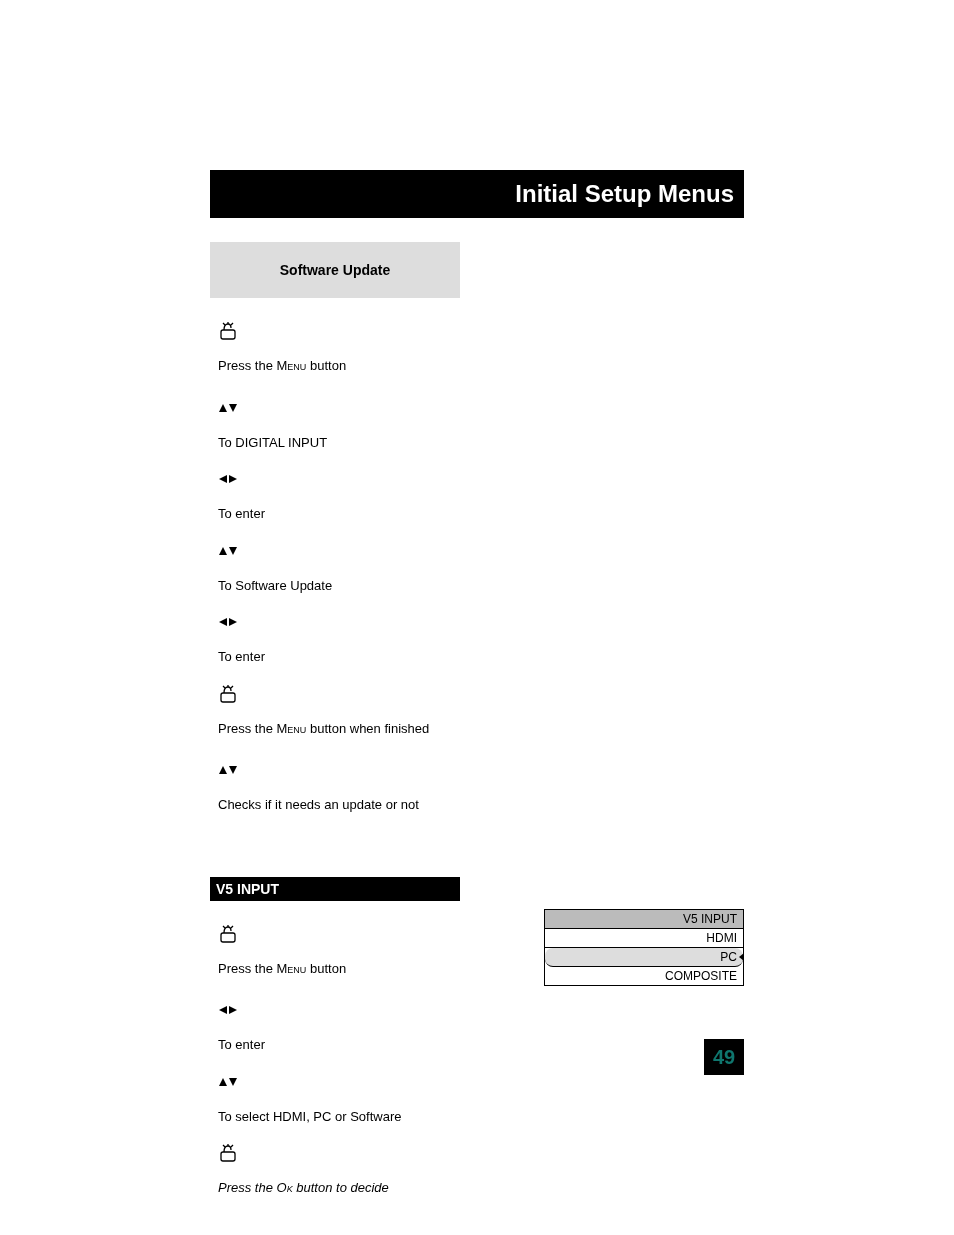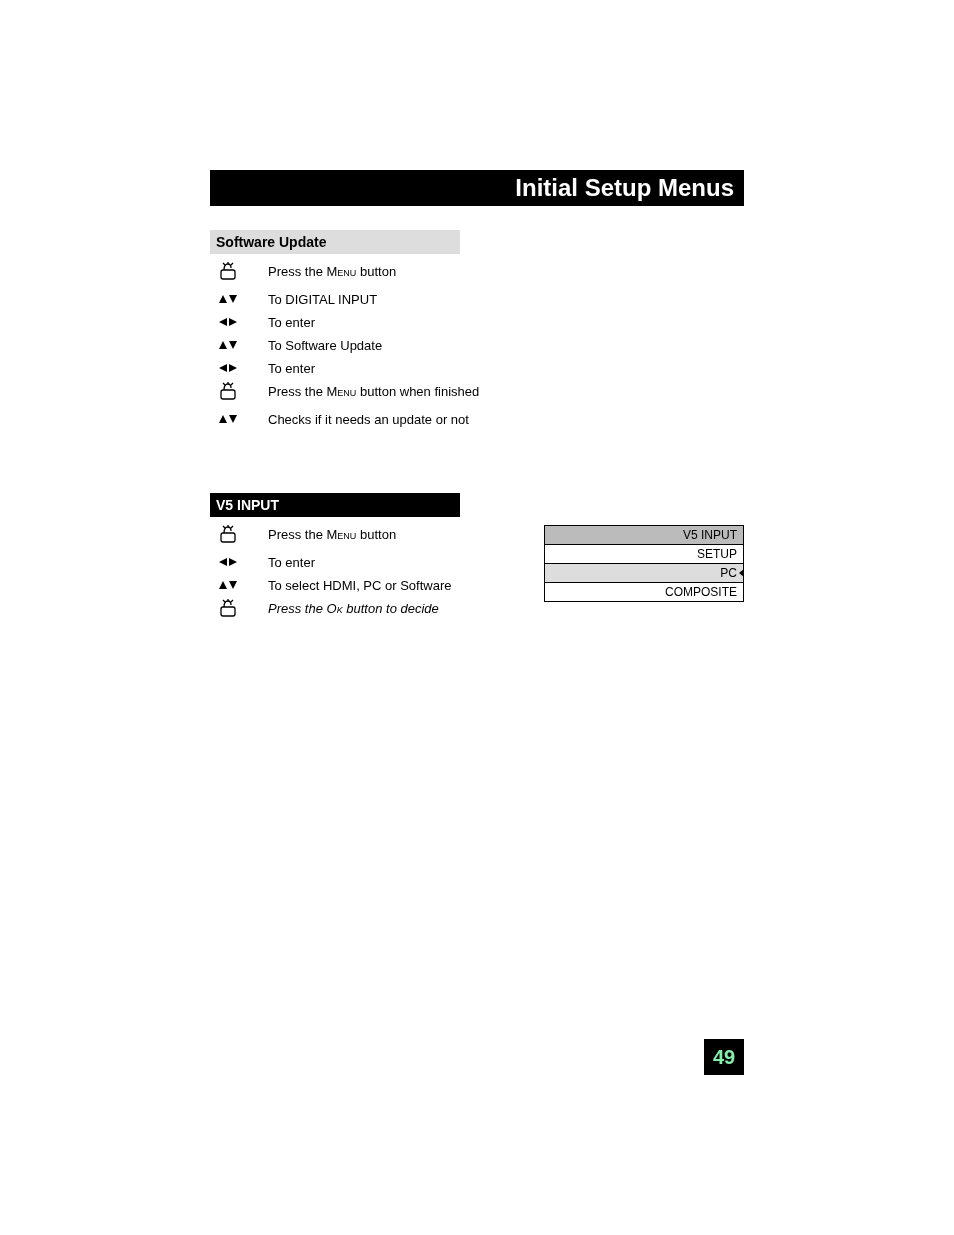--- a/index.html
+++ b/index.html
@@ -12,40 +12,41 @@
     color: #000;
     width: 954px;
     height: 1235px;
     position: relative;
   }
   .page {
     padding: 170px 210px 0 210px;
   }
   .title-bar {
     background: #000;
-    height: 36px;
+    height: 48px;
     display: flex;
     align-items: center;
     justify-content: flex-end;
     padding-right: 10px;
     margin-bottom: 24px;
   }
   .title-bar-text {
     color: #fff;
     font-size: 24px;
     font-weight: bold;
     font-family: Arial, Helvetica, sans-serif;
   }
   .section-head-grey {
     background: #ddd;
     font-weight: bold;
     font-size: 14px;
-    padding: 4px 6px;
+    padding: 20px 6px;
     width: 250px;
     margin-bottom: 8px;
+    text-align: center;
   }
   .section-head-black {
     background: #000;
     color: #fff;
     font-weight: bold;
     font-size: 14px;
     padding: 4px 6px;
     width: 250px;
     margin-bottom: 8px;
   }
@@ -55,20 +56,21 @@
     margin-bottom: 10px;
   }
   .steps {
     margin-left: 8px;
   }
   .step-row {
     display: flex;
     align-items: flex-start;
     min-height: 20px;
     margin-bottom: 3px;
+    flex-direction: column;
   }
   .step-icon {
     width: 50px;
     flex: 0 0 50px;
     font-size: 12px;
     line-height: 1;
     display: flex;
     align-items: center;
     height: 18px;
   }
@@ -98,37 +100,37 @@
     padding: 2px 6px;
     border-bottom: 1px solid #000;
   }
   .menu-table .row {
     text-align: right;
     padding: 2px 6px;
     border-bottom: 1px solid #000;
     position: relative;
   }
   .menu-table .row:last-child { border-bottom: none; }
-  .menu-table .row.sel { background: #ddd; }
+  .menu-table .row.sel { background: #ddd; border-radius: 8px; }
   .menu-table .row.sel::after {
     content: "";
     position: absolute;
     right: -1px;
     top: 50%;
     transform: translateY(-50%);
     border-top: 4px solid transparent;
     border-bottom: 4px solid transparent;
     border-right: 5px solid #000;
   }
   .page-num {
     position: absolute;
     right: 210px;
     bottom: 160px;
     background: #000;
-    color: #86efac;
+    color: #0f766e;
     font-weight: bold;
     font-size: 20px;
     width: 40px;
     height: 36px;
     display: flex;
     align-items: center;
     justify-content: center;
   }
 </style>
 </head>
@@ -261,21 +263,21 @@
               </svg>
             </div>
             <div class="step-text"><span>Press the </span><span class="smallcaps">Ok</span><span> button to decide</span></div>
           </div>
         </div>
     </div>
     <div class="col-table">
       <div class="menu-table">
         <div class="hdr">V5 INPUT</div>
         <div id="menu-rows">
-            <div class="row">SETUP</div>
+            <div class="row">HDMI</div>
             <div class="row sel">PC</div>
             <div class="row">COMPOSITE</div>
           </div>
       </div>
     </div>
   </div>
 
 </div>
 
 <div class="page-num">49</div>

